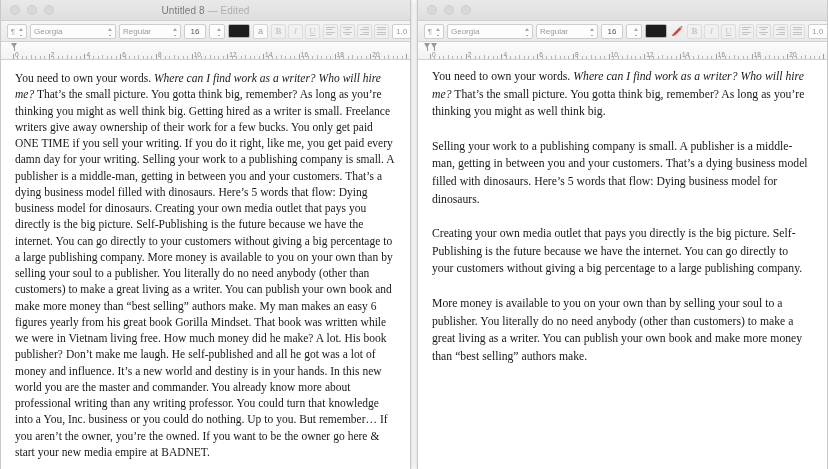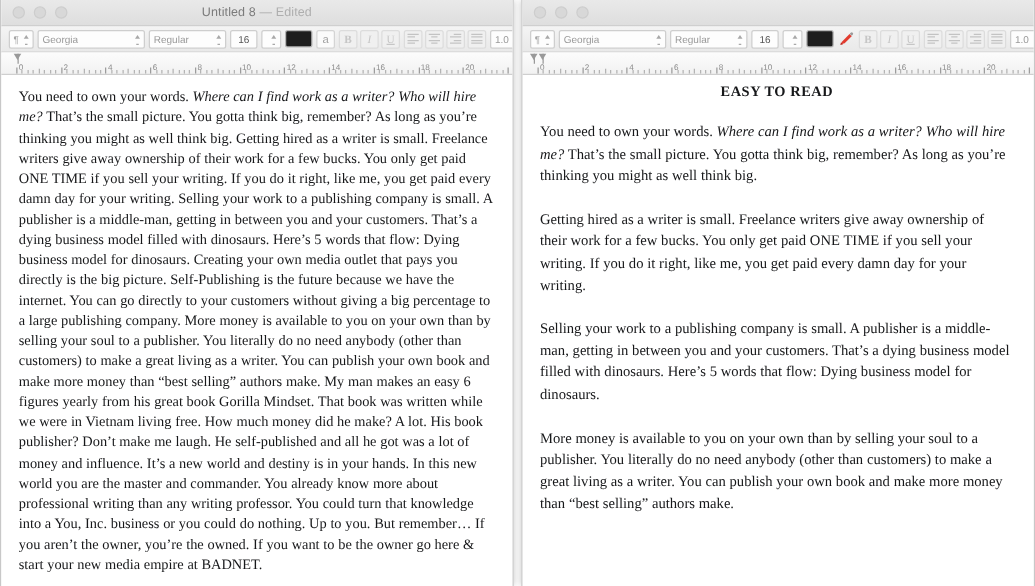--- a/index.html
+++ b/index.html
@@ -581,24 +581,23 @@
           <div class="tick mid" style="left: 387.136px;"></div>
           <div class="tick minor" style="left: 391.602px;"></div>
           <div class="tick minor" style="left: 396.068px;"></div>
           <div class="tick minor" style="left: 400.534px;"></div>
           <div class="tick major" style="left: 405px;"></div>
         </div>
     </div>
 
     <div class="page-wrap">
       <div class="page doc-easy">
-        <div class="doc-heading">EASY TO READ</div>
         <div class="doc-body">
             <p><span>You need to own your words. </span><em>Where can I find work as a writer? Who will hire me?</em><span> That’s the small picture. You gotta think big, remember? As long as you’re thinking you might as well think big.</span></p>
-            <p><span>Getting hired as a writer is small. Freelance writers give away ownership of their work for a few bucks. You only get paid ONE TIME if you sell your writing. If you do it right, like me, you get paid every damn day for your writing.</span></p>
             <p><span>Selling your work to a publishing company is small. A publisher is a middle-man, getting in between you and your customers. That’s a dying business model filled with dinosaurs. Here’s 5 words that flow: Dying business model for dinosaurs.</span></p>
+            <p><span>Creating your own media outlet that pays you directly is the big picture. Self-Publishing is the future because we have the internet. You can go directly to your customers without giving a big percentage to a large publishing company.</span></p>
             <p><span>More money is available to you on your own than by selling your soul to a publisher. You literally do no need anybody (other than customers) to make a great living as a writer. You can publish your own book and make more money than “best selling” authors make.</span></p>
           </div>
       </div>
     </div>
   </div>
 
 </div>
 
 </body></html>

